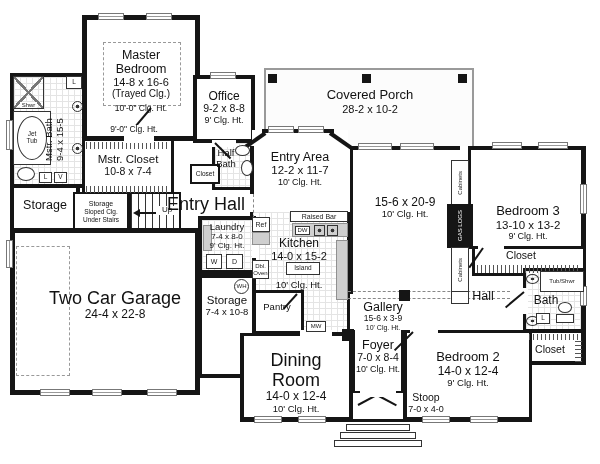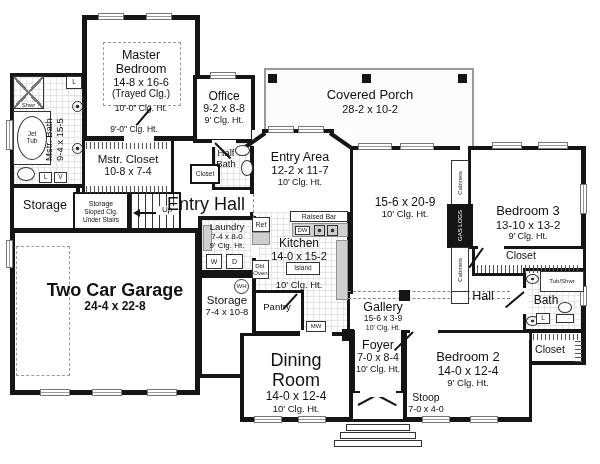--- a/index.html
+++ b/index.html
@@ -249,21 +249,21 @@
 
   <div class="r b4" style="left:198px;top:274px;width:58px;height:104px;"></div>
   <div class="fx oval t6" style="left:234px;top:279px;width:15px;height:15px;">WH</div>
   <div class="lb" style="left:200px;top:294px;width:54px;">
     <div class="t115">Storage</div>
     <div class="t95">7-4 x 10-8</div>
   </div>
 
   <div class="r b5" style="left:10px;top:228px;width:190px;height:167px;"></div>
   <div class="dashbox" style="left:16px;top:246px;width:52px;height:128px;"></div>
-  <div class="lb" style="left:45px;top:280px;width:140px;font-weight:bold;">
+  <div class="lb" style="left:45px;top:288px;width:140px;">
     <div class="t135">Two Car Garage</div>
     <div class="t12">24-4 x 22-8</div>
   </div>
   <div class="win winh" style="left:40px;top:389px;width:30px;height:7px;"></div>
   <div class="win winh" style="left:92px;top:389px;width:30px;height:7px;"></div>
   <div class="win winh" style="left:147px;top:389px;width:30px;height:7px;"></div>
   <div class="win winv" style="left:6px;top:240px;width:7px;height:28px;"></div>
 
   <div class="r" style="left:240px;top:333px;width:112px;height:89px;border-bottom-width:5px;border-left-width:4px;"></div>
   <div class="lb" style="left:248px;top:350px;width:96px;">

